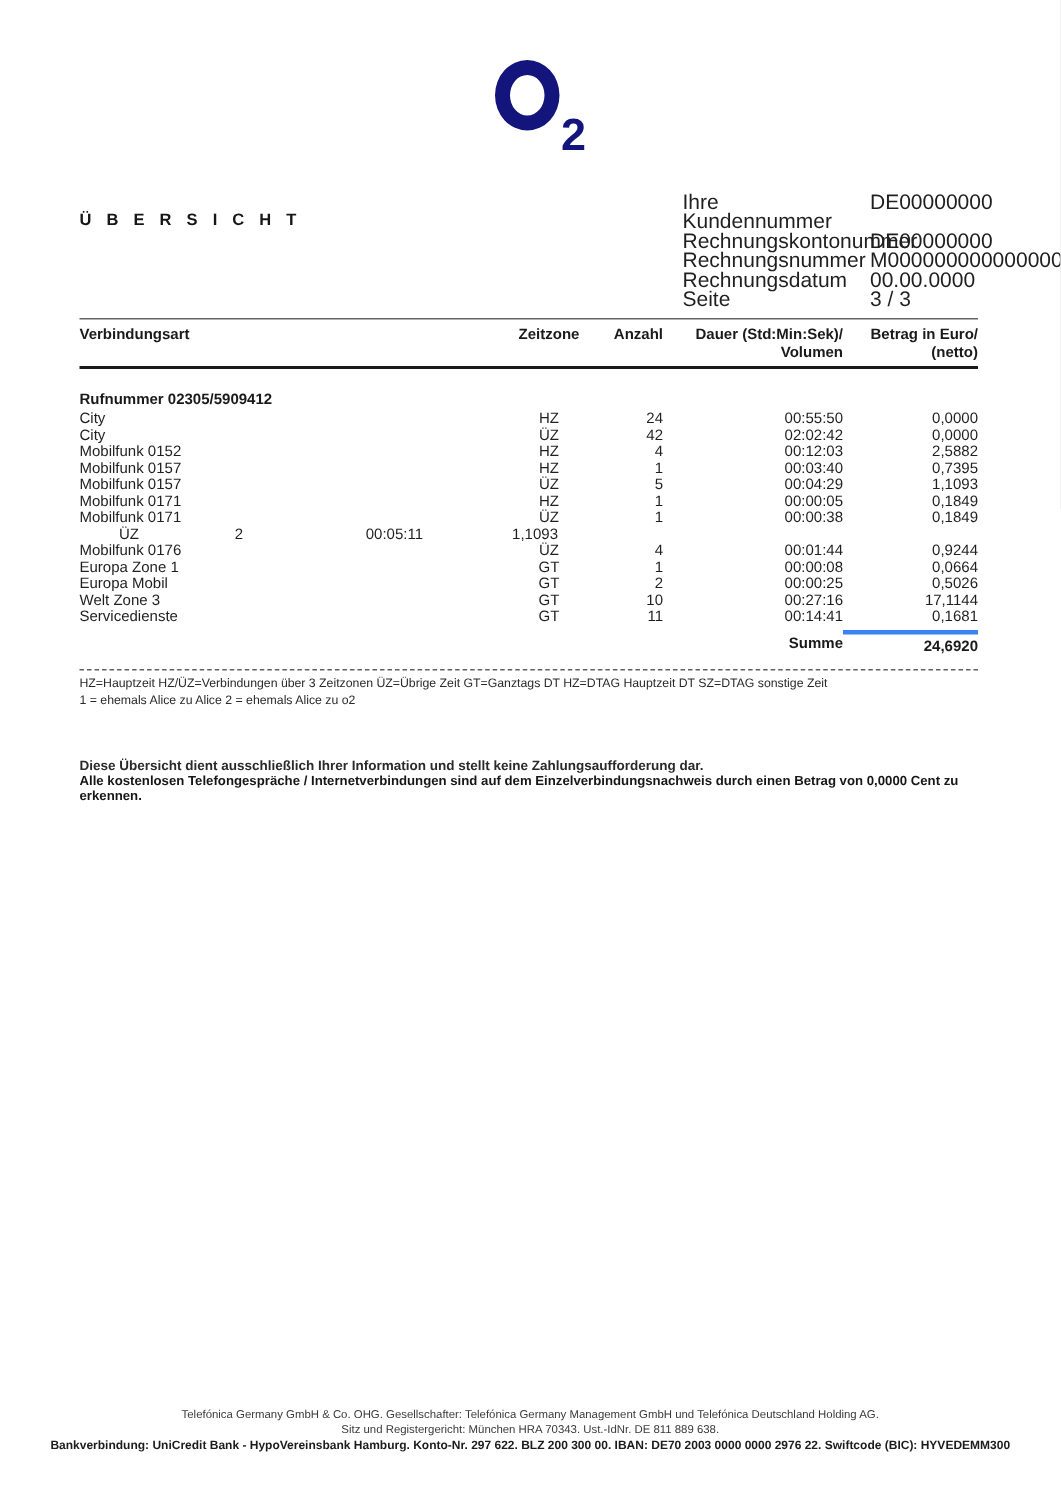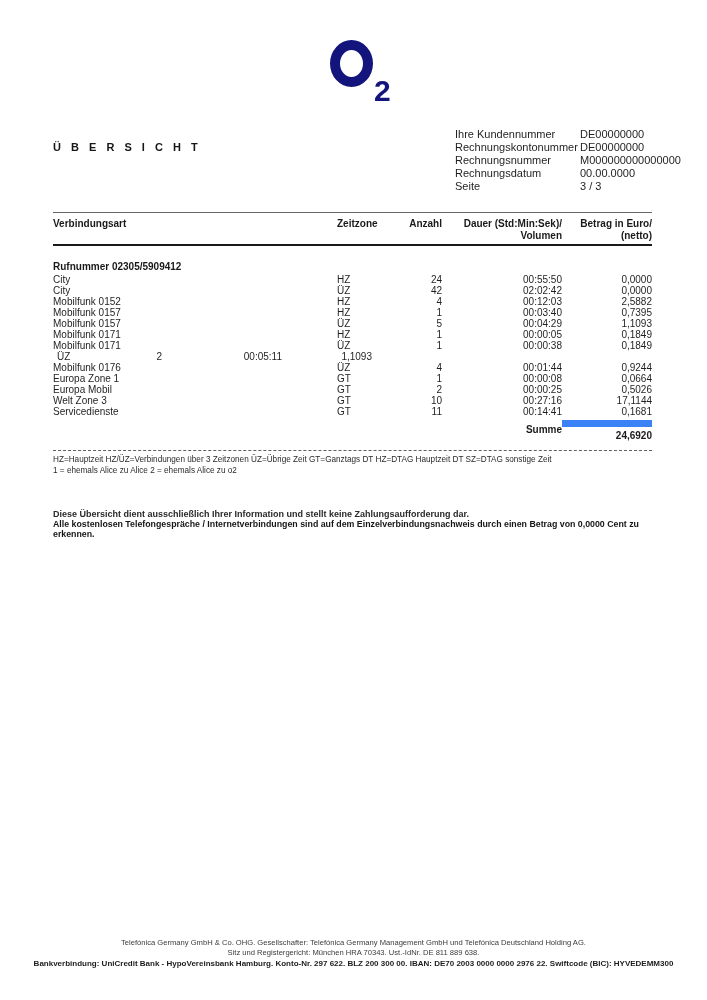--- a/index.html
+++ b/index.html
@@ -25,40 +25,40 @@
     font-size:30px;line-height:30px;font-weight:bold;
     color:#14147d;
     letter-spacing:-1px;
   }
   
   .title{
     position:absolute;left:53px;top:141px;
     font-size:11px;font-weight:bold;letter-spacing:3.5px;
     color:#161616;
   }
-  .info-block{position:absolute;left:455px;top:128px;font-size:11px;line-height:13px;}
+  .info-block{position:absolute;left:455px;top:128px;font-size:14px;line-height:13px;}
   .info-row{display:flex;}
   .info-label{width:125px;}
   .info-value{white-space:nowrap;}
   
   .table-area{position:absolute;left:53px;top:212px;width:599px;font-size:10px;}
   .thin-top{border-top:1px solid #666;}
   .hrow{display:flex;padding-top:5px;padding-bottom:3px;border-bottom:2.5px solid #1a1a1a;
         font-weight:bold;line-height:11.5px;color:#1a1a1a;}
   .c1{width:280px;text-align:left;}
-  .c2{width:62px;text-align:left;padding-left:4px;box-sizing:border-box;}
+  .c2{width:62px;text-align:center;padding-left:4px;box-sizing:border-box;}
   .c3{width:47px;text-align:right;}
   .c4{width:120px;text-align:right;}
   .c5{width:90px;text-align:right;}
   .section-title{margin-top:15px;font-weight:bold;line-height:11px;color:#1a1a1a;}
   .rows{margin-top:2px;}
   .trow{display:flex;height:11px;line-height:11px;}
   .summe-row{display:flex;margin-top:7px;line-height:11px;}
   .summe-label{font-weight:bold;color:#1a1a1a;}
-  .summe-value{font-weight:bold;color:#1a1a1a;border-top:7px solid #3b82f6;padding-top:3px;margin-top:-4px;}
+  .summe-value{font-weight:bold;color:#1a1a1a;border-top:3px solid #3b82f6;padding-top:3px;margin-top:-4px;}
   
   .dashed{margin-top:9px;border-top:1.5px dashed #606060;height:0;}
   .legend{margin-top:3px;font-size:8.2px;line-height:11px;color:#2a2a2a;}
   .note1{margin-top:33px;font-size:9px;color:#2a2a2a;font-weight:bold;}
   .note2{font-size:8.8px;font-weight:bold;color:#161616;}
   
   .footer{position:absolute;left:0;right:0;top:938px;text-align:center;
           font-size:7.6px;line-height:10.3px;color:#3a3a3a;}
   .footer-line3{font-size:8px;font-weight:bold;color:#1c1c1c;}
 </style>

